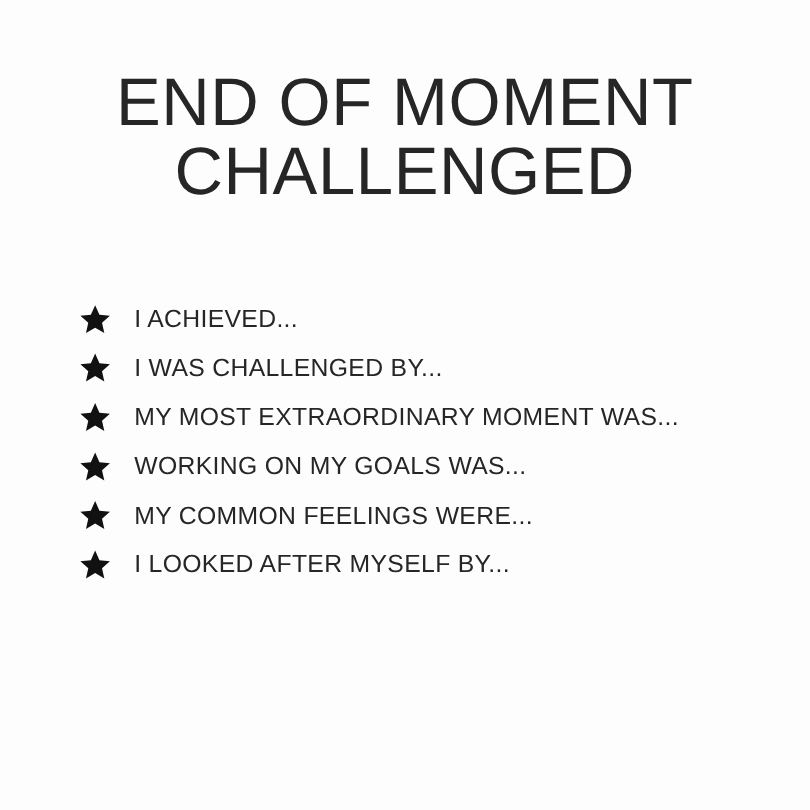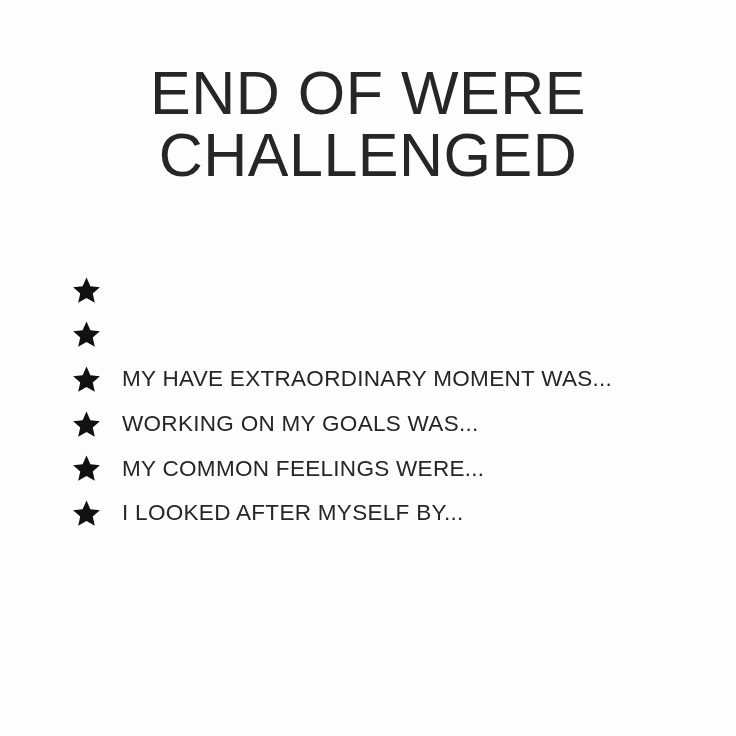--- a/index.html
+++ b/index.html
@@ -76,50 +76,52 @@
     color: #262626;
     white-space: nowrap;
   }
 </style>
 </head>
 <body>
 
 <div class="poster">
 
   <div class="title-block">
-    <span class="title-line">END OF WERE</span>
+    <span class="title-line">END OF MOMENT</span>
     <span class="title-line">CHALLENGED</span>
   </div>
 
   <ul class="checklist">
 
     <li class="list-item">
       <span class="star-icon">
         <svg viewBox="0 0 32 32" xmlns="http://www.w3.org/2000/svg" aria-hidden="true">
           <polygon fill="#111111" points="16,1.6 20.3,11.3 30.8,12.3 22.9,19.3 25.2,29.6 16,24.2 6.8,29.6 9.1,19.3 1.2,12.3 11.7,11.3"></polygon>
         </svg>
       </span>
+      <span class="item-label">I ACHIEVED...</span>
     </li>
 
     <li class="list-item">
       <span class="star-icon">
         <svg viewBox="0 0 32 32" xmlns="http://www.w3.org/2000/svg" aria-hidden="true">
           <polygon fill="#111111" points="16,1.6 20.3,11.3 30.8,12.3 22.9,19.3 25.2,29.6 16,24.2 6.8,29.6 9.1,19.3 1.2,12.3 11.7,11.3"></polygon>
         </svg>
       </span>
+      <span class="item-label">I WAS CHALLENGED BY...</span>
     </li>
 
 
     <li class="list-item">
       <span class="star-icon">
         <svg viewBox="0 0 32 32" xmlns="http://www.w3.org/2000/svg" aria-hidden="true">
           <polygon fill="#111111" points="16,1.6 20.3,11.3 30.8,12.3 22.9,19.3 25.2,29.6 16,24.2 6.8,29.6 9.1,19.3 1.2,12.3 11.7,11.3"></polygon>
         </svg>
       </span>
-      <span class="item-label">MY HAVE EXTRAORDINARY MOMENT WAS...</span>
+      <span class="item-label">MY MOST EXTRAORDINARY MOMENT WAS...</span>
     </li>
 
     <li class="list-item">
       <span class="star-icon">
         <svg viewBox="0 0 32 32" xmlns="http://www.w3.org/2000/svg" aria-hidden="true">
           <polygon fill="#111111" points="16,1.6 20.3,11.3 30.8,12.3 22.9,19.3 25.2,29.6 16,24.2 6.8,29.6 9.1,19.3 1.2,12.3 11.7,11.3"></polygon>
         </svg>
       </span>
       <span class="item-label">WORKING ON MY GOALS WAS...</span>
     </li>

